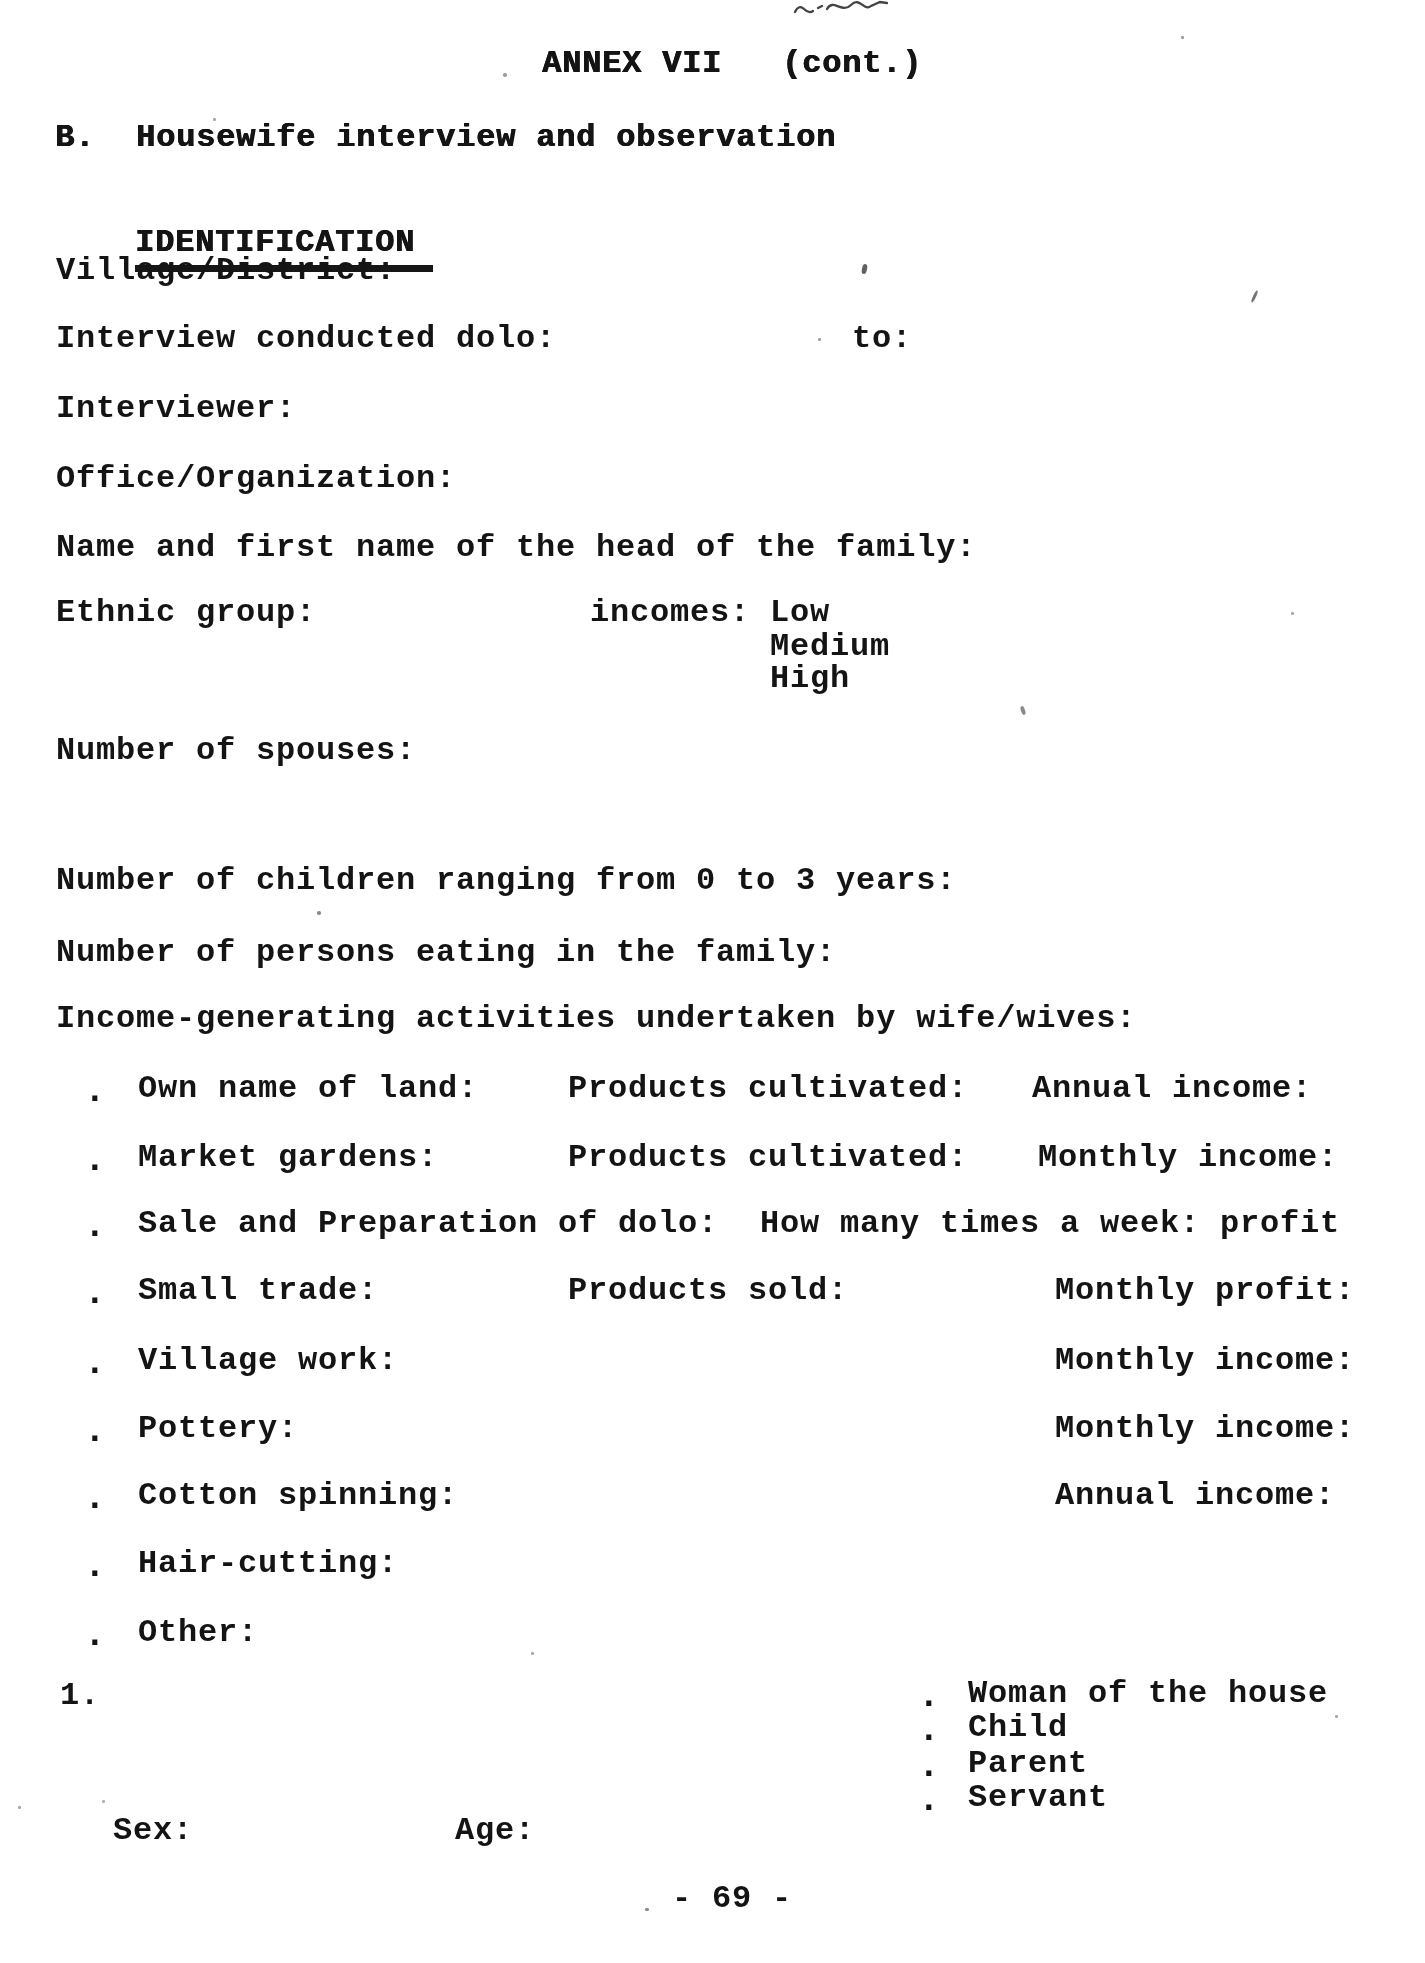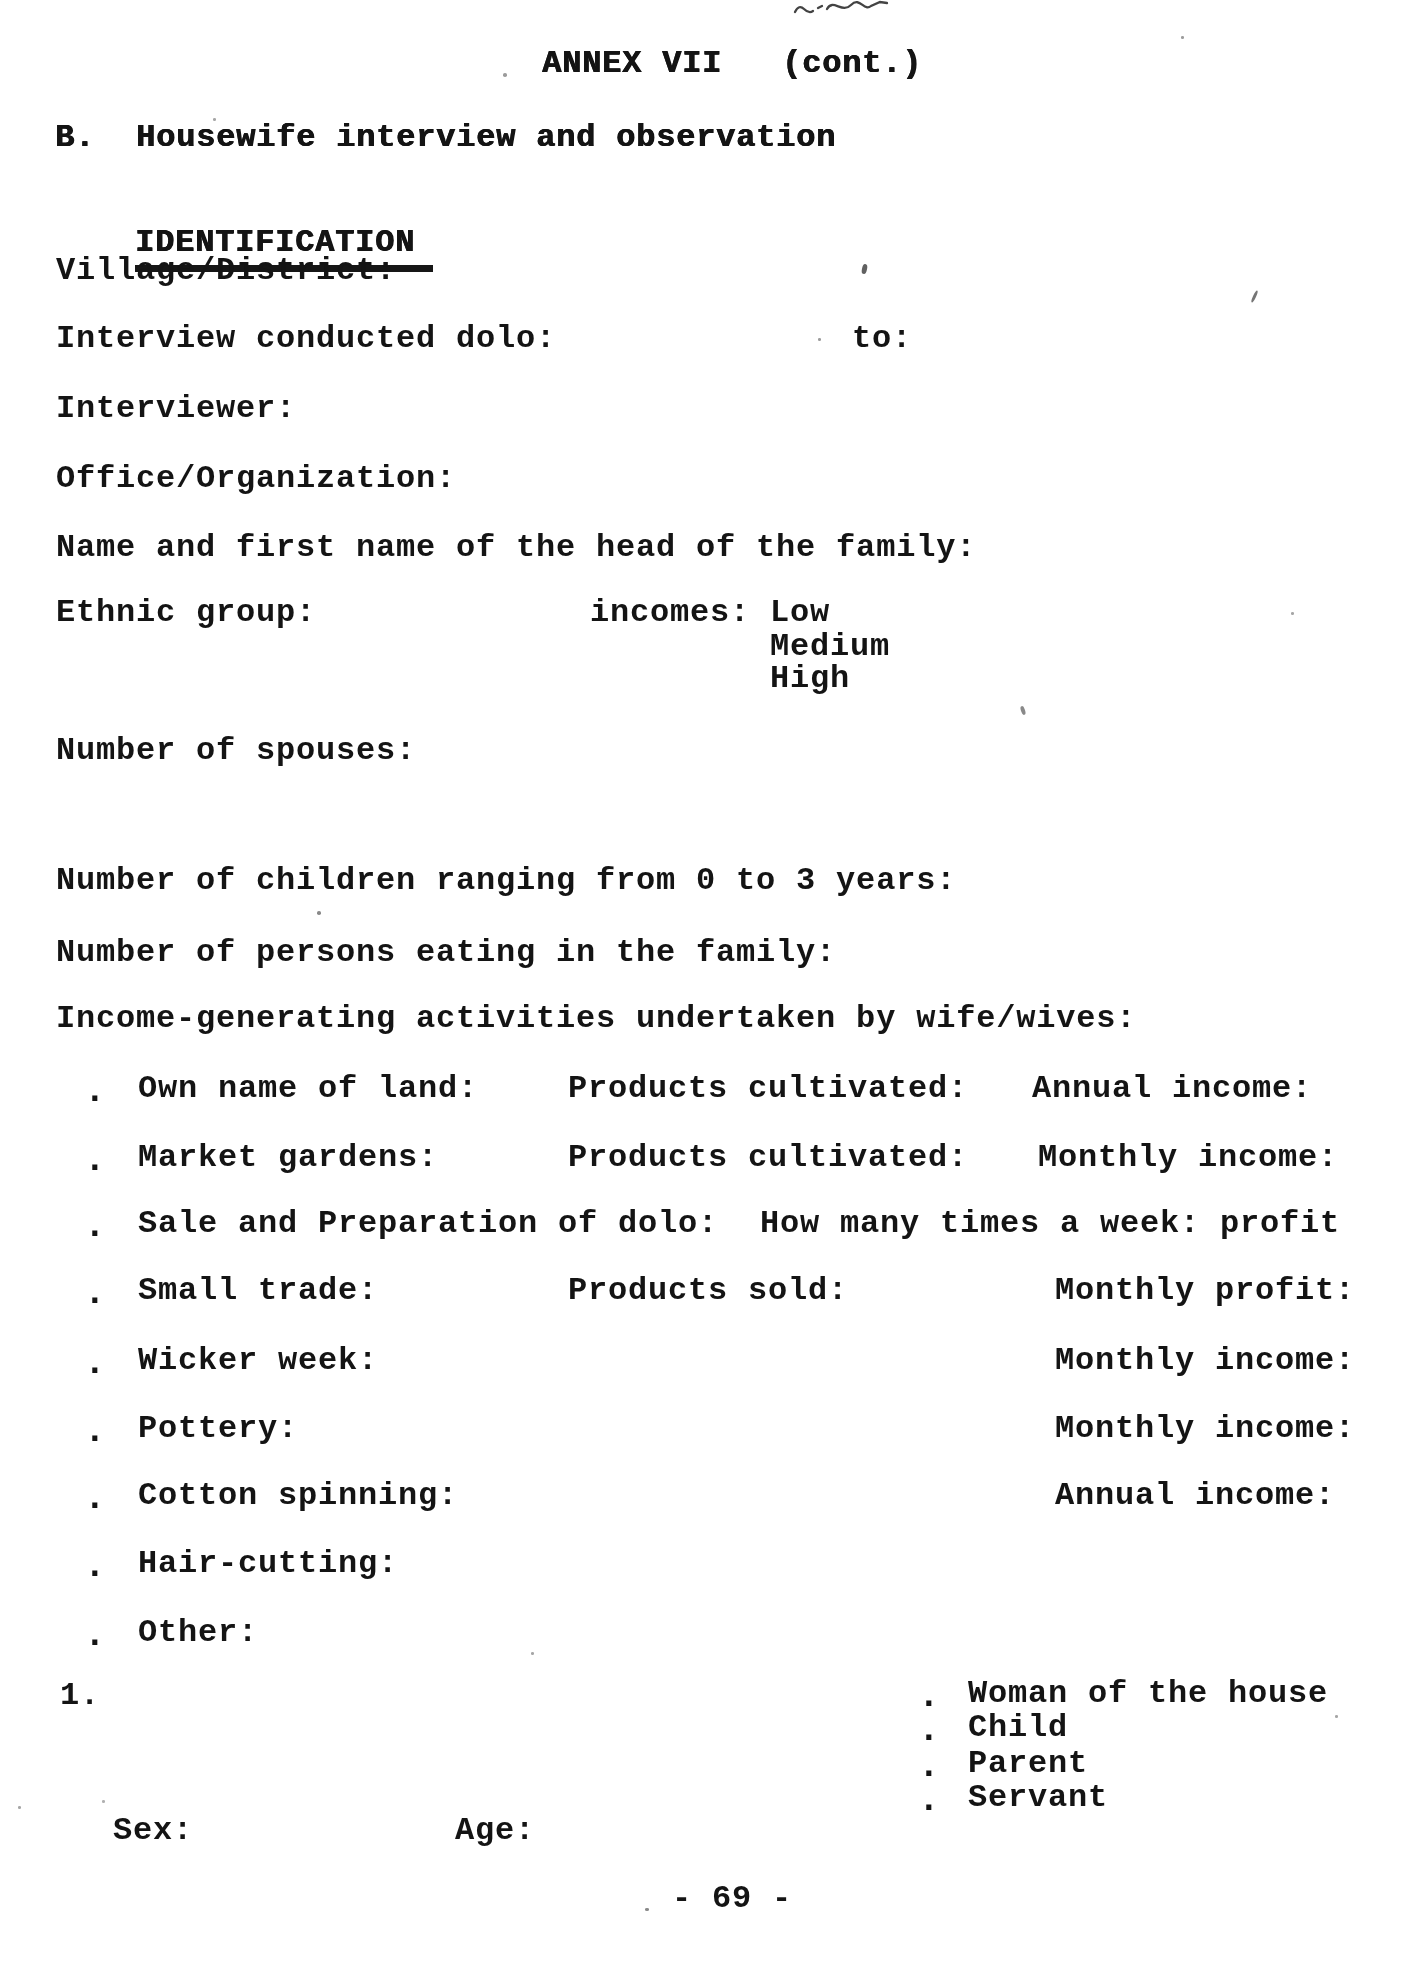--- a/index.html
+++ b/index.html
@@ -101,21 +101,21 @@
     <span class="ln" style="left:760px;top:1206px">How many times a week: profit</span>
   </div>
   <div>
     <span class="ln bullet" style="left:84px;top:1273px">.</span>
     <span class="ln" style="left:138px;top:1273px">Small trade:</span>
     <span class="ln" style="left:568px;top:1273px">Products sold:</span>
     <span class="ln" style="left:1055px;top:1273px">Monthly profit:</span>
   </div>
   <div>
     <span class="ln bullet" style="left:84px;top:1343px">.</span>
-    <span class="ln" style="left:138px;top:1343px">Wicker week:</span>
+    <span class="ln" style="left:138px;top:1343px">Village work:</span>
     <span class="ln" style="left:1055px;top:1343px">Monthly income:</span>
   </div>
   <div>
     <span class="ln bullet" style="left:84px;top:1411px">.</span>
     <span class="ln" style="left:138px;top:1411px">Pottery:</span>
     <span class="ln" style="left:1055px;top:1411px">Monthly income:</span>
   </div>
   <div>
     <span class="ln bullet" style="left:84px;top:1478px">.</span>
     <span class="ln" style="left:138px;top:1478px">Cotton spinning:</span>

